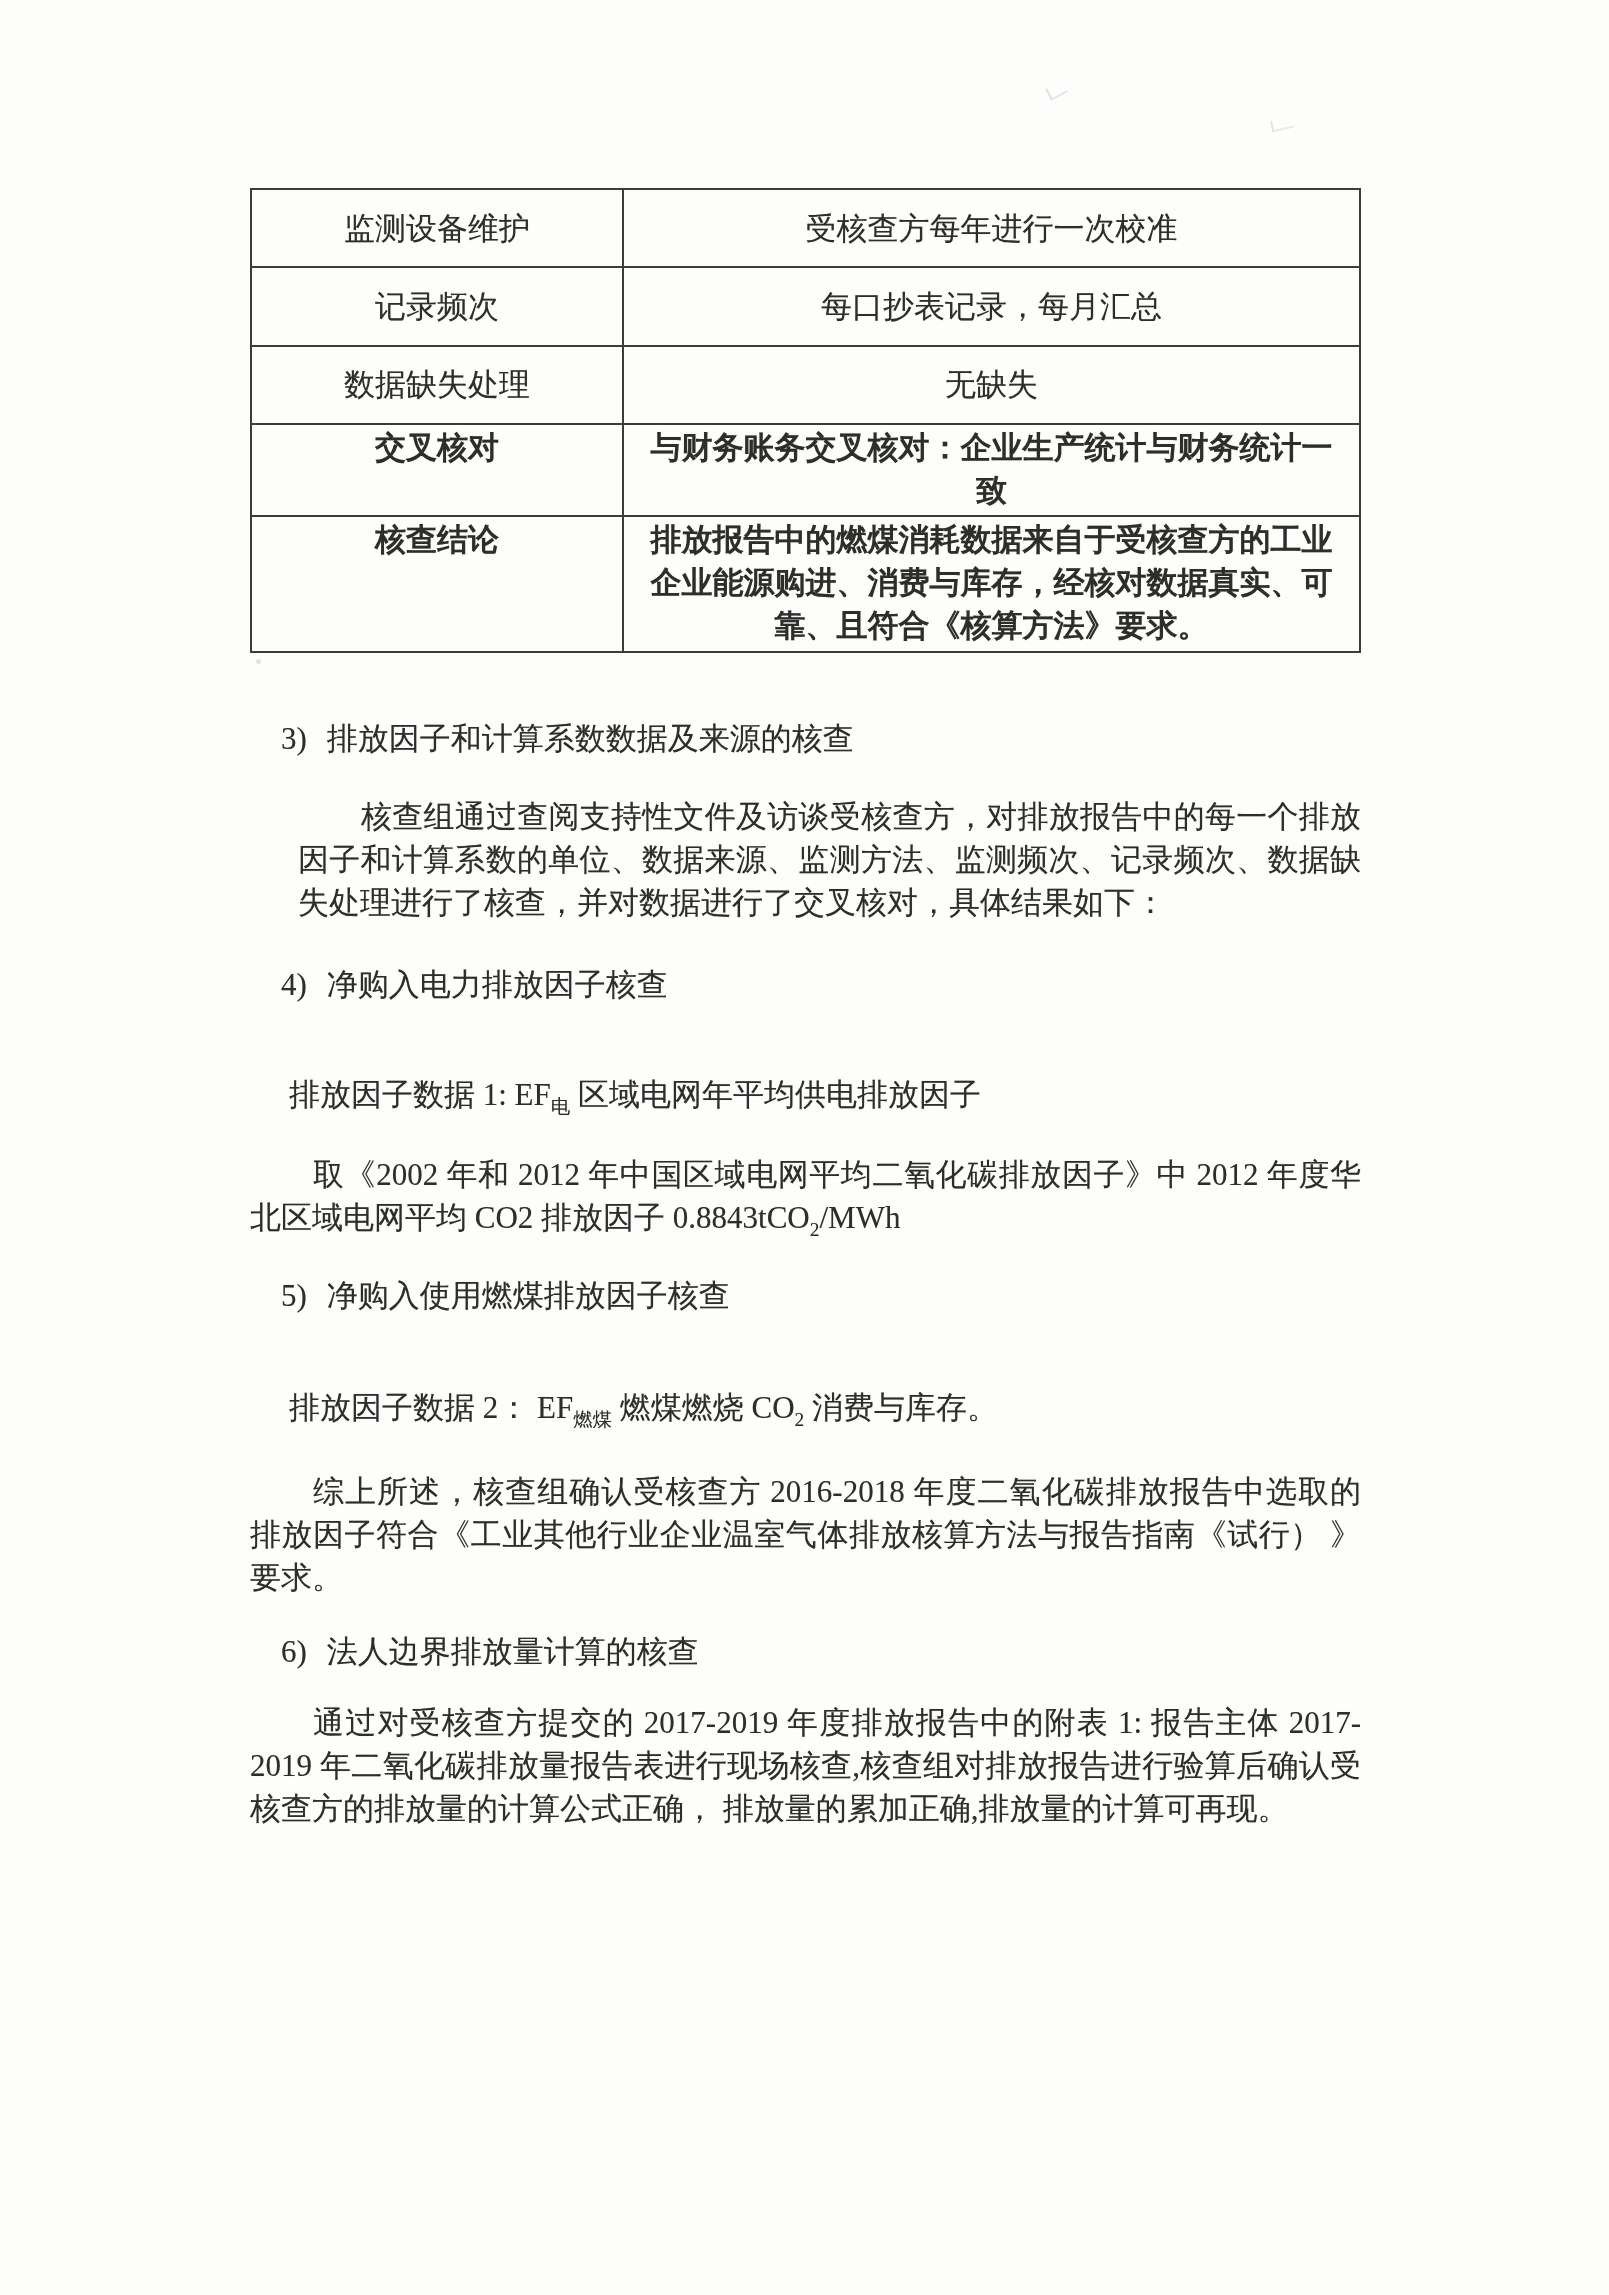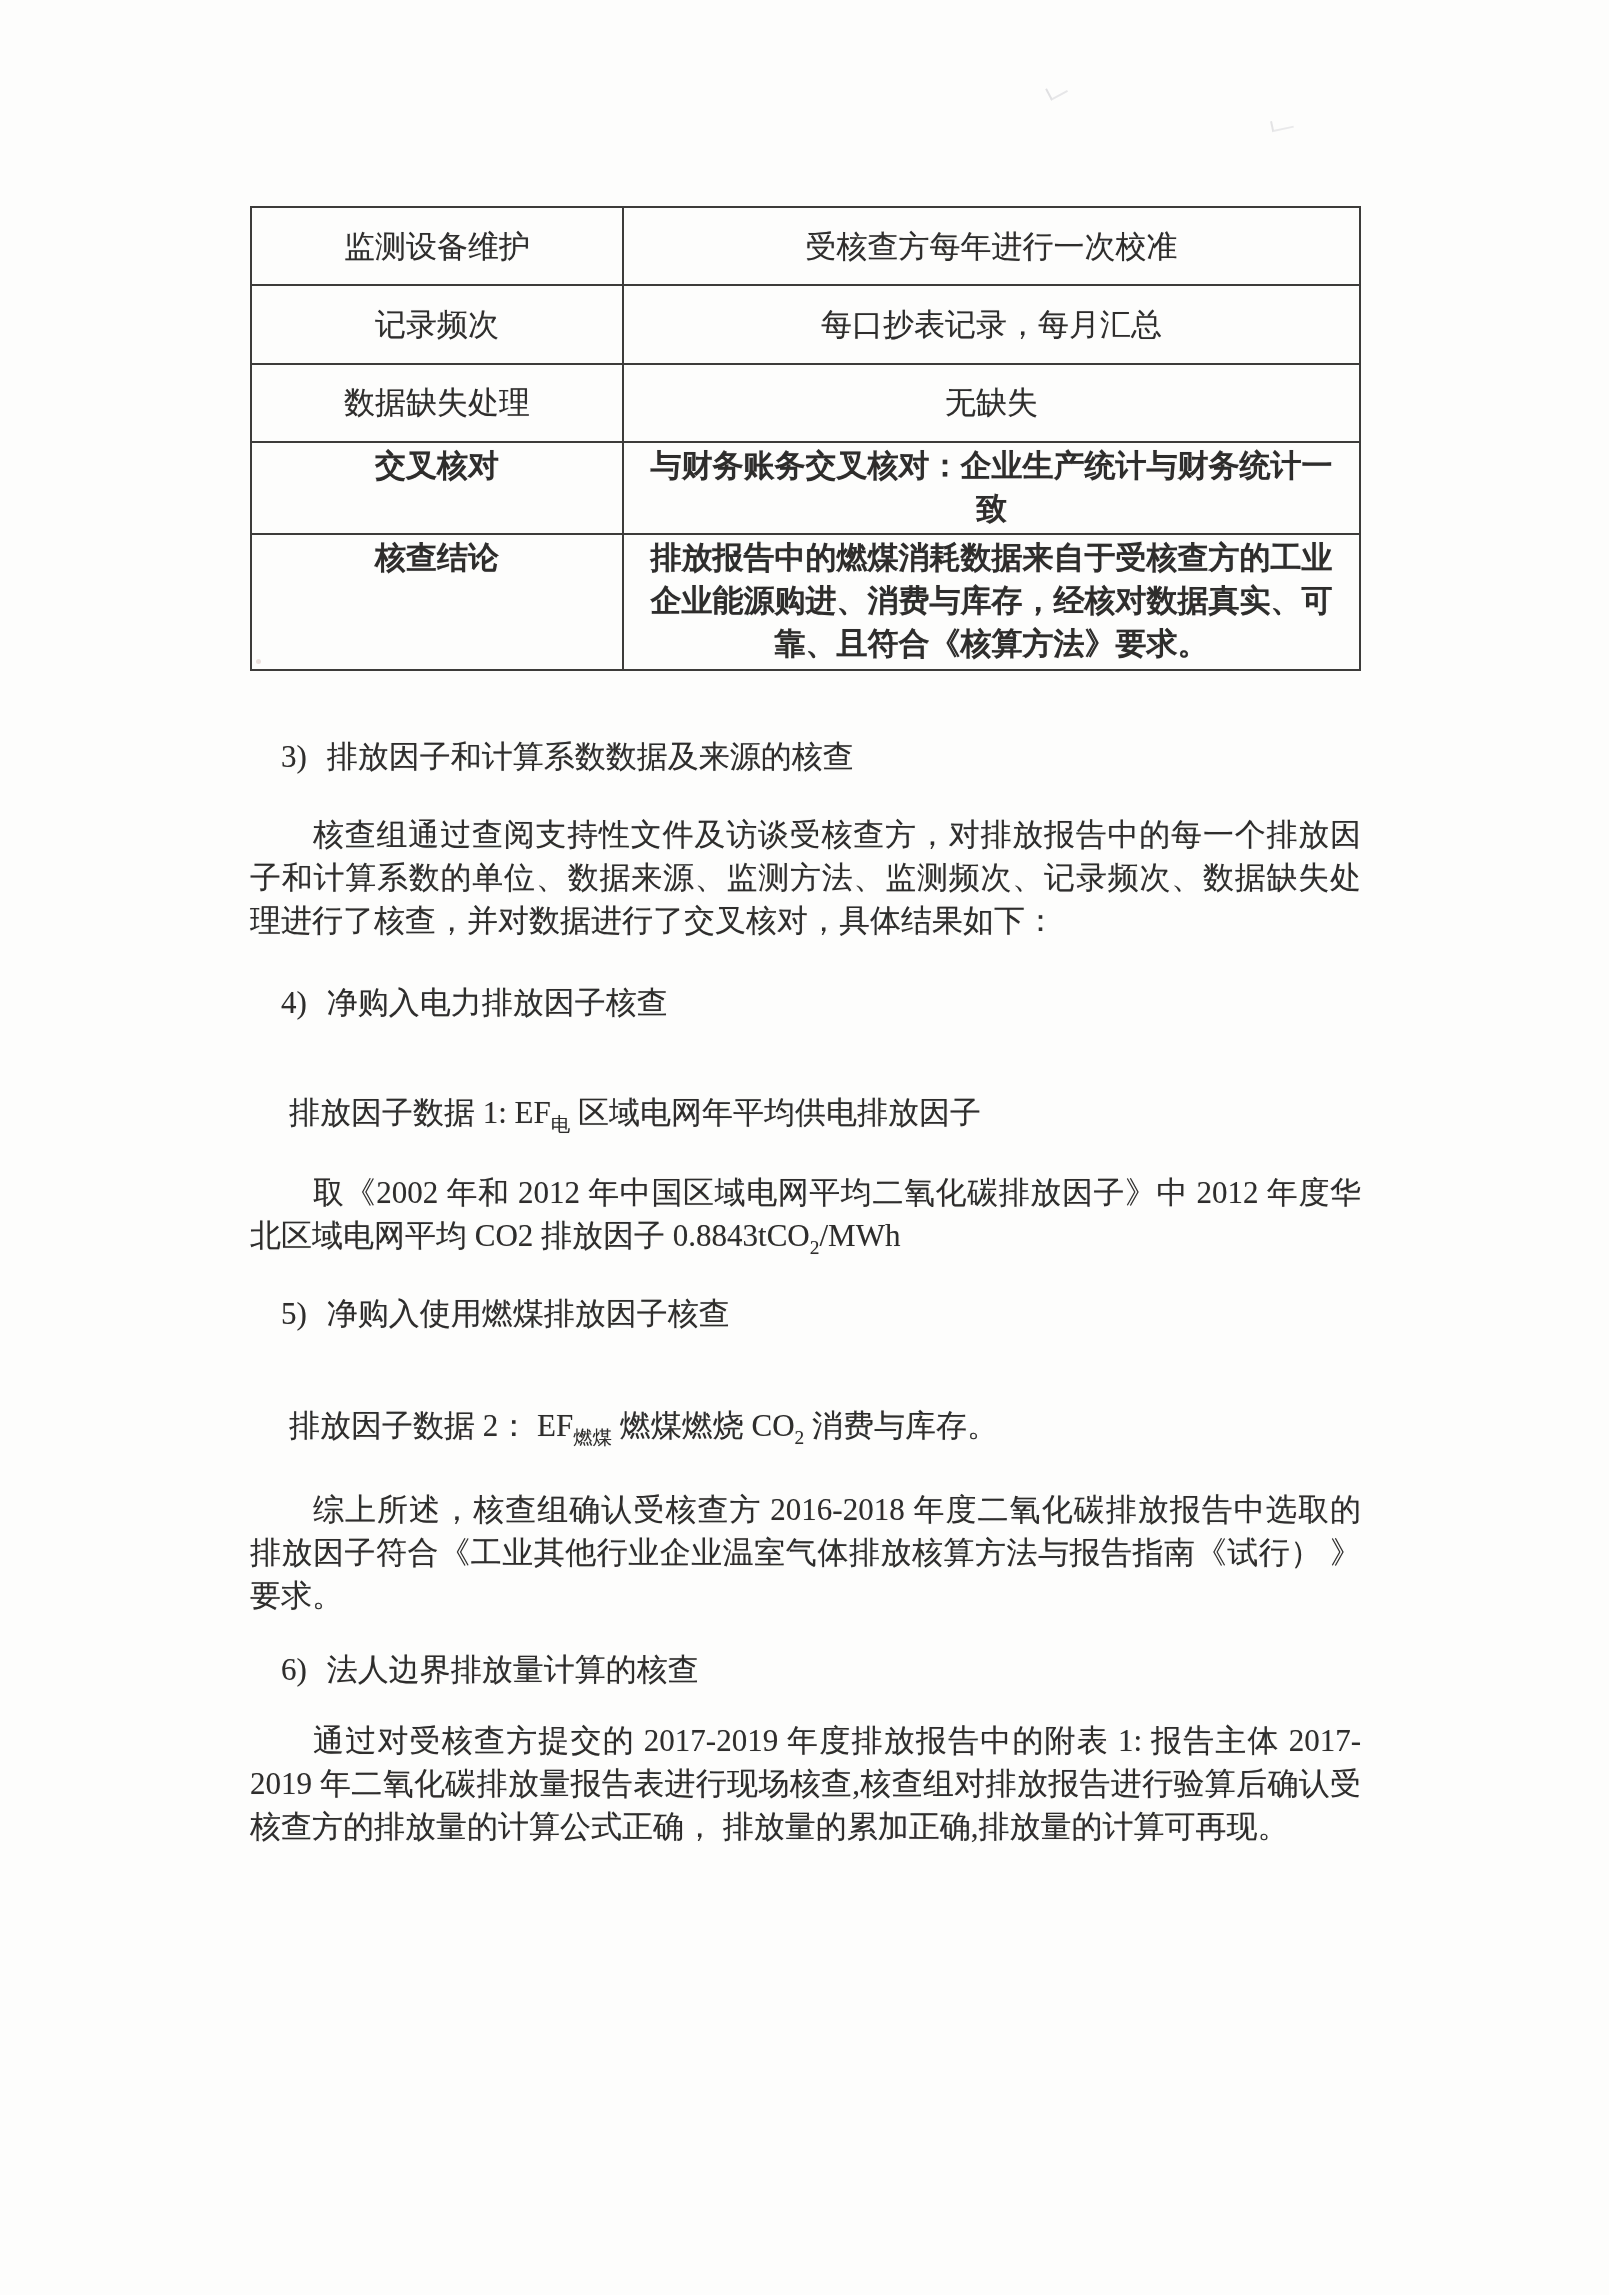--- a/index.html
+++ b/index.html
@@ -9,21 +9,21 @@
     height:2295px;
     background:#fdfdfc;
     overflow:hidden;
     font-family:"Liberation Serif","DejaVu Serif",serif;
     color:#2e2d2c;
     text-shadow:0 0 0.7px rgba(40,40,40,0.35);
   }
   .content{
     position:absolute;
     left:250px;
-    top:206px;
+    top:188px;
     width:1111px;
     font-size:31px;
     line-height:43px;
   }
   
   table.vtable{
     border-collapse:collapse;
     width:100%;
     margin-bottom:64px;
     table-layout:fixed;
@@ -59,21 +59,21 @@
     margin:0;
     white-space:nowrap;
   }
   sub.sm{
     font-size:19.4px;
     vertical-align:-8px;
     line-height:0;
   }
   
   .mb-h4{margin-bottom:67px;}
-  .mb-p3{margin-bottom:39px;}
+  .mb-p3{margin-bottom:39px;margin-left:48px;}
   .mb-ef1{margin-bottom:37px;}
   .mb-p4{margin-bottom:35px;}
   .mb-h5{margin-bottom:69px;}
   .mb-ef2{margin-bottom:41px;}
   .mb-p5a{margin-bottom:24px;}
   .mb-p5b{margin-bottom:31px;}
   .mb-h6{margin-bottom:28px;}
   
   .artifact{position:absolute;pointer-events:none;}
   .a1{

